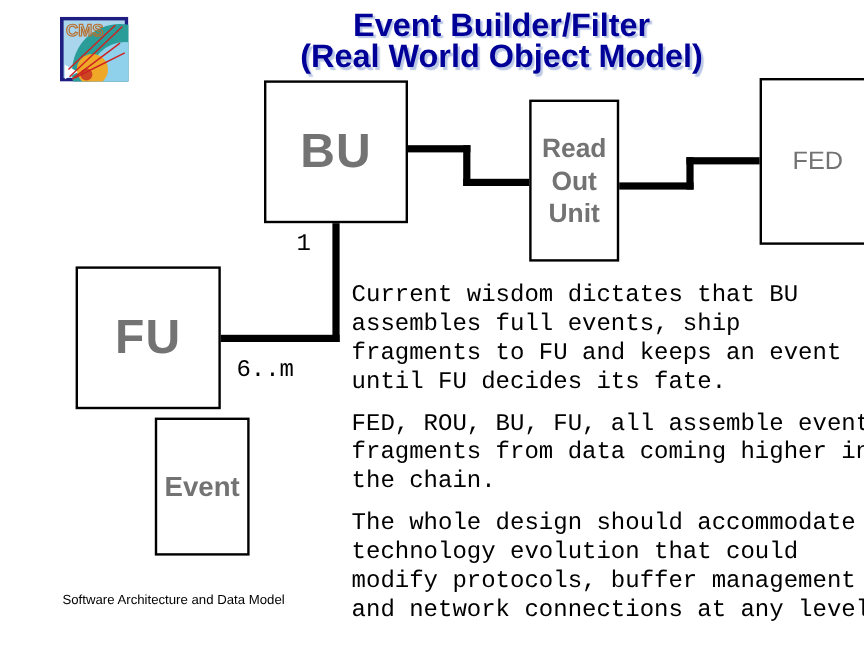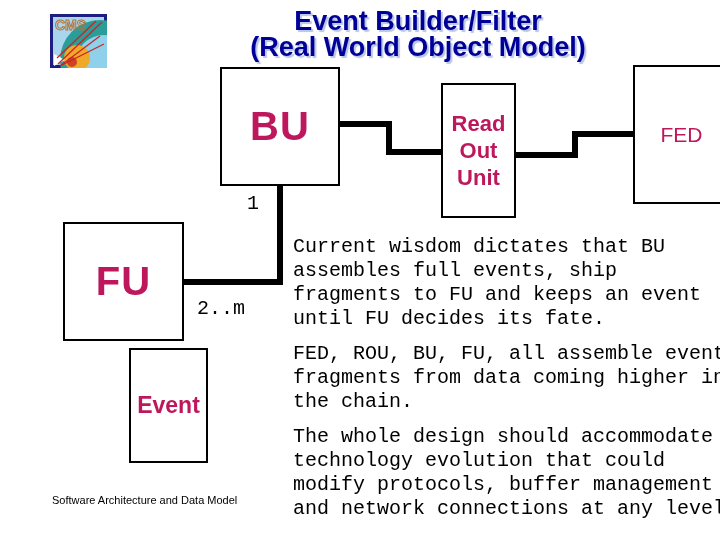--- a/index.html
+++ b/index.html
@@ -30,21 +30,21 @@
 
   
   .dbox {
     position: absolute;
     border: 2px solid #000000;
     background: #ffffff;
     display: flex;
     align-items: center;
     justify-content: center;
     text-align: center;
-    color: #be185d;
+    color: #737373;
     box-sizing: border-box;
   }
   .box-bu   { left: 180px; top: 67px;  width: 120px; height: 119px; }
   .box-rou  { left: 401px; top: 83px;  width: 75px;  height: 135px; }
   .box-fed  { left: 593px; top: 65px;  width: 97px;  height: 139px; }
   .box-fu   { left: 23px;  top: 222px; width: 121px; height: 119px; }
   .box-event{ left: 89px;  top: 348px; width: 79px;  height: 115px; }
 
   .lbl-huge  { font-size: 40px; font-weight: 900; letter-spacing: 1px; }
   .lbl-rou   { font-size: 22px; font-weight: bold; line-height: 27px; white-space: pre-line; }
@@ -152,21 +152,21 @@
   <div class="seg seg-bu-rou-a"></div>
   <div class="seg seg-bu-rou-b"></div>
   <div class="seg seg-bu-rou-c"></div>
   <div class="seg seg-rou-fed-a"></div>
   <div class="seg seg-rou-fed-b"></div>
   <div class="seg seg-rou-fed-c"></div>
   <div class="seg seg-bu-fu-v"></div>
   <div class="seg seg-bu-fu-h"></div>
 
   <div class="mult mult-1">1</div>
-  <div class="mult mult-1m">2..m</div>
+  <div class="mult mult-1m">6..m</div>
 
   <div class="body-text">
     <p>Current wisdom dictates that BU
 assembles full events, ship
 fragments to FU and keeps an event
 until FU decides its fate.</p>
     <p>FED, ROU, BU, FU, all assemble event
 fragments from data coming higher in
 the chain.</p>
     <p>The whole design should accommodate

